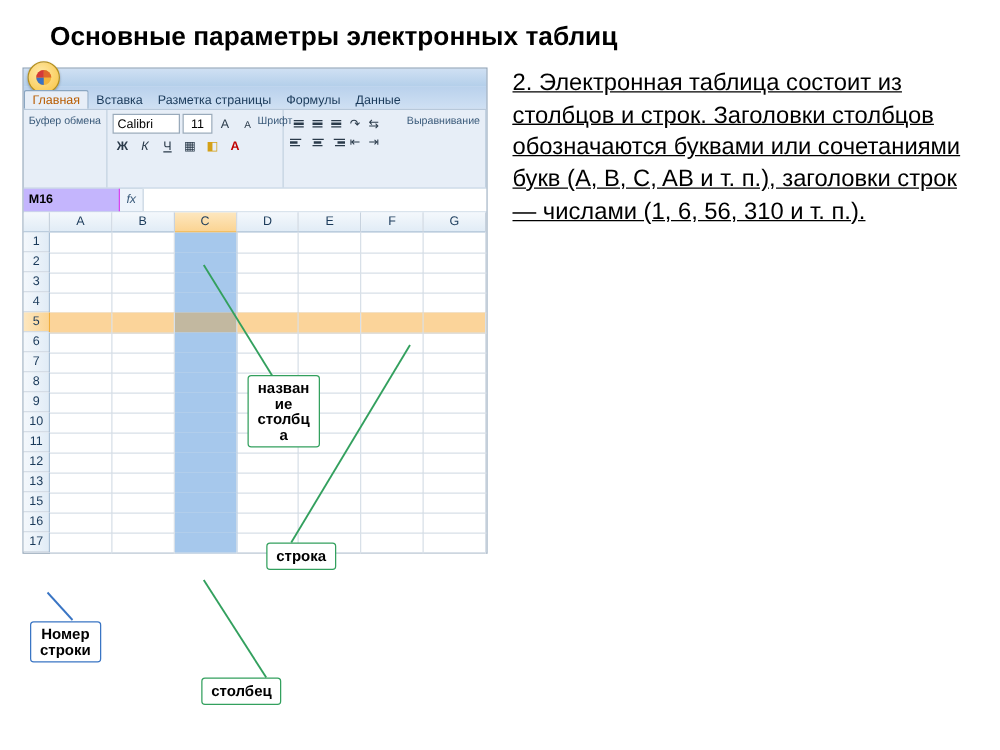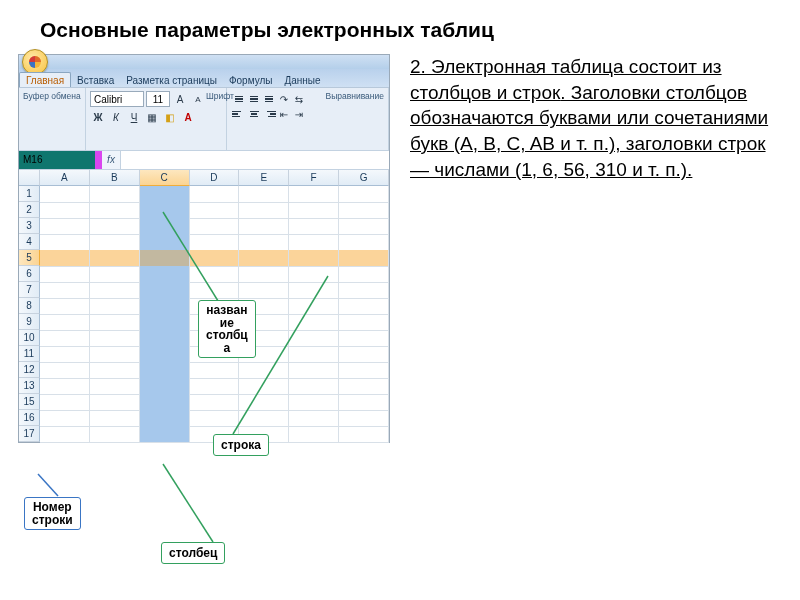--- a/index.html
+++ b/index.html
@@ -93,21 +93,21 @@
   .fontname{width:46px}
   .fontsize{width:16px;justify-content:center}
   .icon-row{display:flex;gap:2px;margin-top:2px}
   .ib{width:14px;height:14px;border:1px solid transparent;display:flex;align-items:center;justify-content:center;font-size:10px;color:#2a3a4a}
   .align-grid{display:grid;grid-template-columns:repeat(5,14px);grid-auto-rows:14px;gap:1px;height:44px;align-content:start}
   .alignline{display:flex;flex-direction:column;gap:1px;align-items:center;justify-content:center}
   .alignline i{display:block;height:1.5px;background:#2a3a4a}
   .namebar{
     display:flex;height:18px;background:#eef4fb;border-top:1px solid #c3d2e1;border-bottom:1px solid #c3d2e1;
   }
-  .namebox{width:72px;border-right:7px solid #d946ef;background:#0f766e;padding-left:4px;font-size:10px;line-height:17px;font-weight:normal}
+  .namebox{width:72px;border-right:1px solid #d946ef;background:#c4b5fd;padding-left:4px;font-size:10px;line-height:17px;font-weight:bold}
   .fx{width:18px;text-align:center;font-style:italic;color:#3a5a7a;line-height:17px}
   .fxbar{flex:1;background:#fff;border-left:1px solid #c3d2e1}
   .sheet{background:#fff;}
   .hdr-row{display:flex;height:16px}
   .corner,.colh{border-right:1px solid #c7d2de;border-bottom:1px solid #a8bed4;background:linear-gradient(#f4f8fc,#e1ecf6);font-size:10px;display:flex;align-items:center;justify-content:center;color:#1a3a5a}
   .corner{width:20px}
   .colh{width:49px}
   .colh.sel{background:linear-gradient(#fde7bf,#fbd493);border-bottom:1px solid #f0ad3a}
   .data-row{display:flex;height:16px}
   .rowh{width:20px;border-right:1px solid #a8bed4;border-bottom:1px solid #c7d2de;background:linear-gradient(to right,#f4f8fc,#e1ecf6);font-size:10px;display:flex;align-items:center;justify-content:center;color:#1a3a5a}

